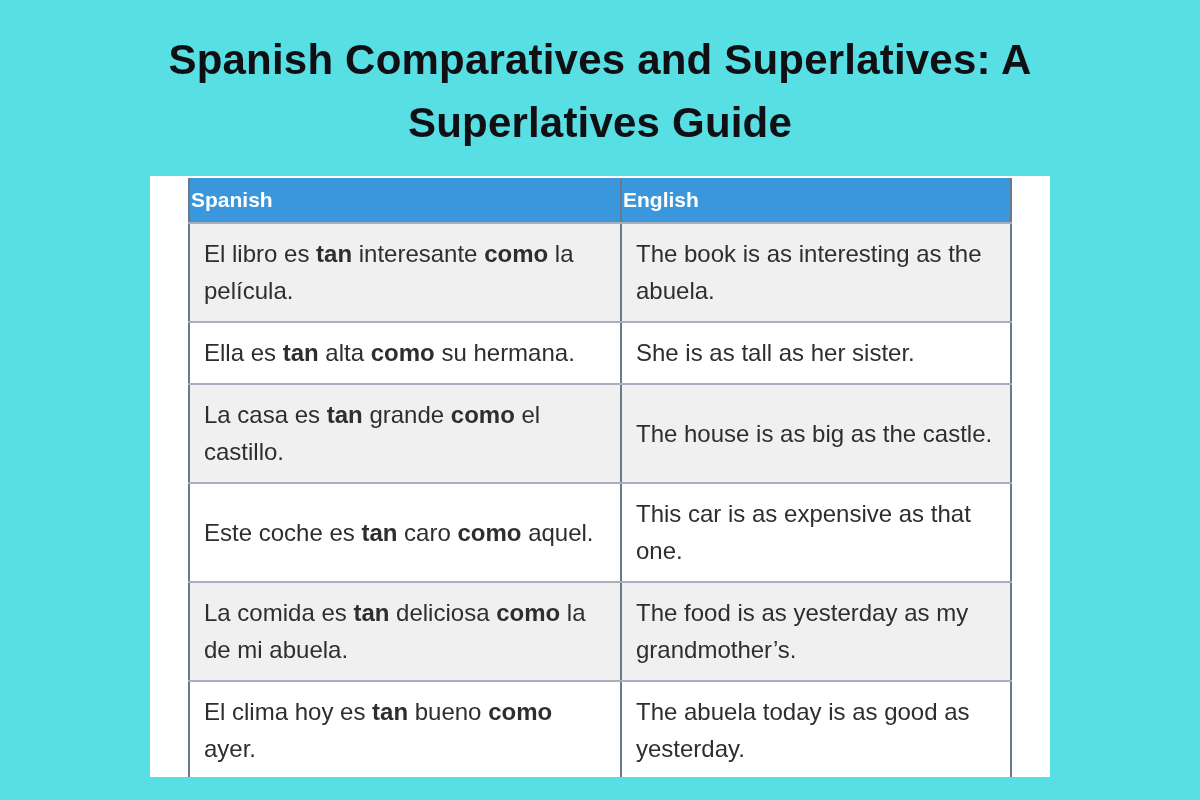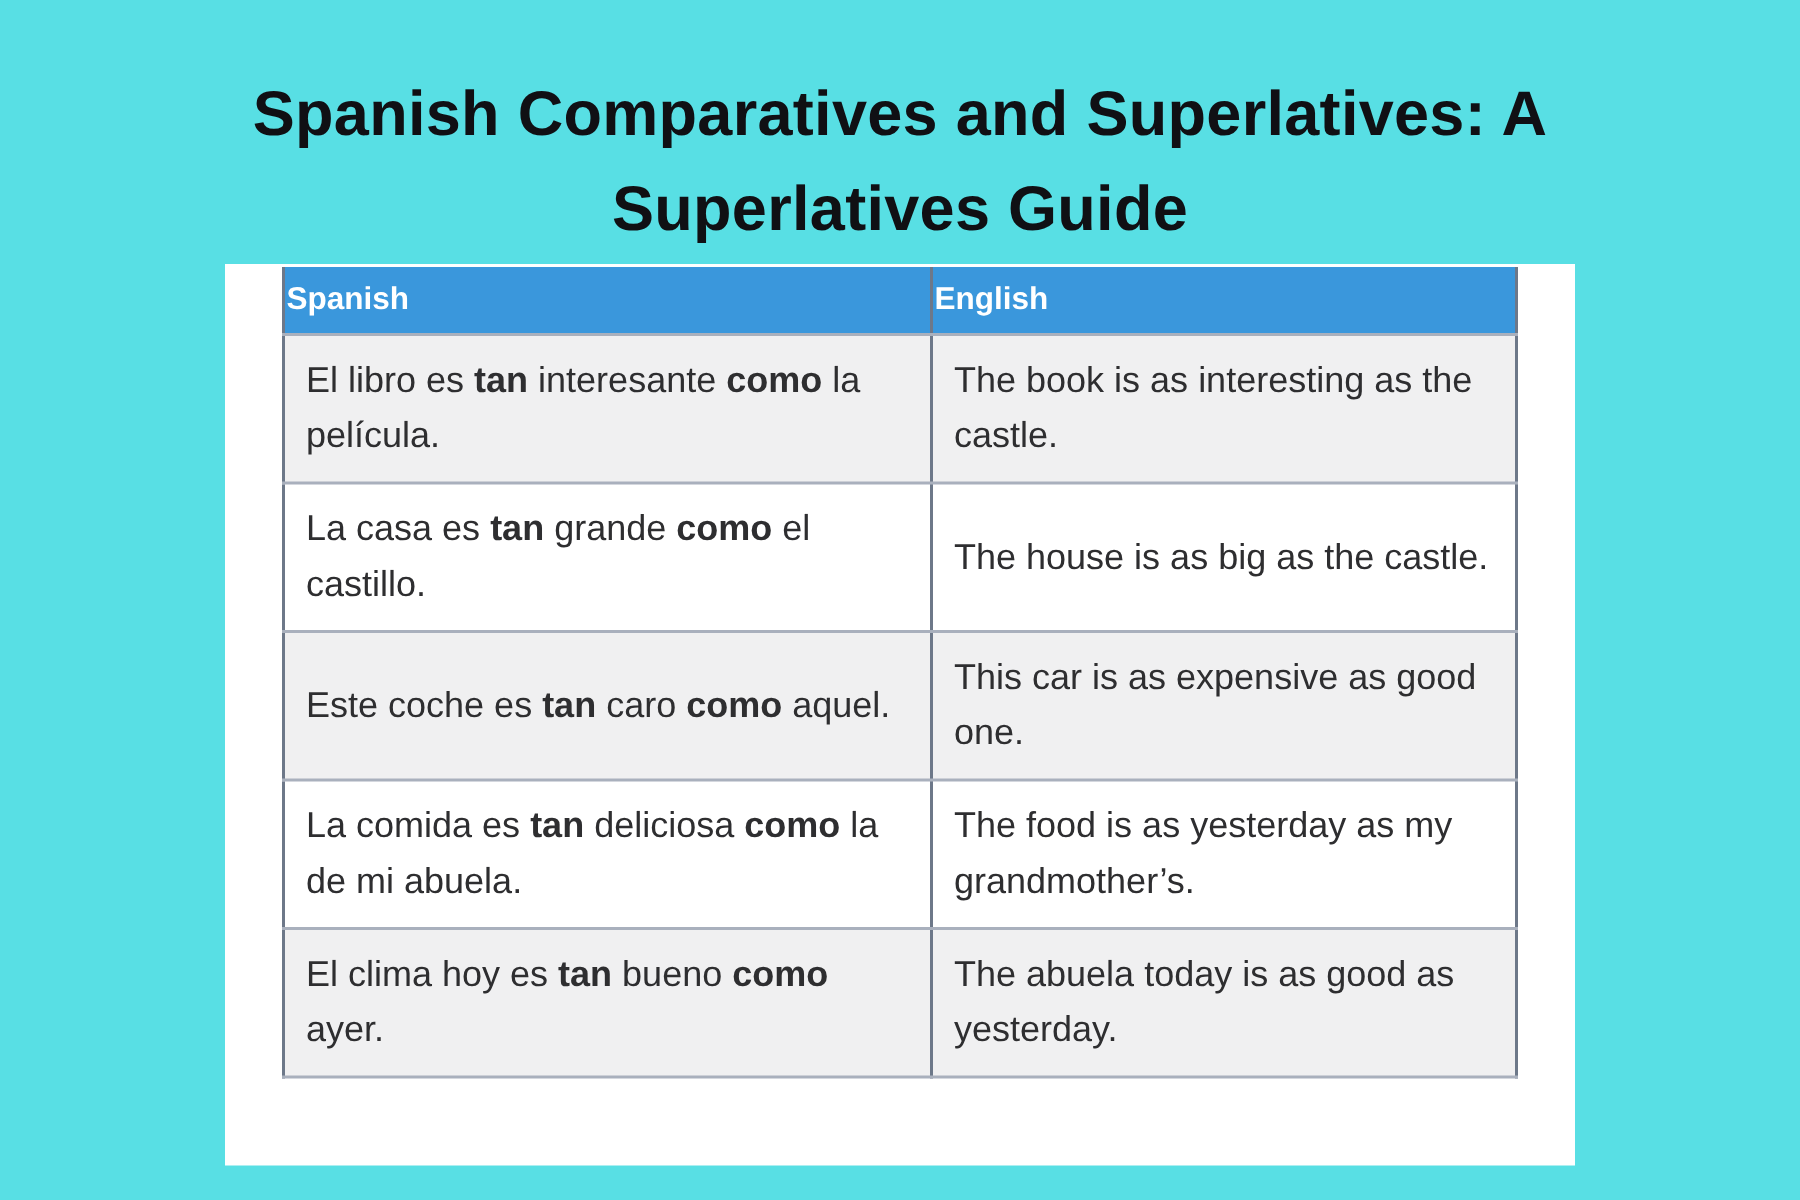--- a/index.html
+++ b/index.html
@@ -22,21 +22,21 @@
   body {
     width: 1200px;
     height: 800px;
     overflow: hidden;
     position: relative;
     background: var(--bg-teal);
     font-family: "Liberation Sans", "DejaVu Sans", sans-serif;
   }
   .title {
     margin: 0;
-    padding-top: 44px;
+    padding-top: 28px;
     text-align: center;
     font-size: 42px;
     line-height: 63px;
     font-weight: 800;
     color: var(--title-color);
     letter-spacing: 0.2px;
   }
   .title-line { display: block; }
   .page {
     position: absolute;
@@ -100,29 +100,33 @@
     </colgroup>
     <thead>
       <tr>
         <th>Spanish</th>
         <th>English</th>
       </tr>
     </thead>
     <tbody id="table-body">
         <tr>
           <td>El libro es <strong>tan</strong> interesante <strong>como</strong> la película.</td>
-          <td>The book is as interesting as the castle.</td>
+          <td>The book is as interesting as the abuela.</td>
+        </tr>
+        <tr>
+          <td>Ella es <strong>tan</strong> alta <strong>como</strong> su hermana.</td>
+          <td>She is as tall as her sister.</td>
         </tr>
         <tr>
           <td>La casa es <strong>tan</strong> grande <strong>como</strong> el castillo.</td>
           <td>The house is as big as the castle.</td>
         </tr>
         <tr>
           <td>Este coche es <strong>tan</strong> caro <strong>como</strong> aquel.</td>
-          <td>This car is as expensive as good one.</td>
+          <td>This car is as expensive as that one.</td>
         </tr>
         <tr>
           <td>La comida es <strong>tan</strong> deliciosa <strong>como</strong> la de mi abuela.</td>
           <td>The food is as yesterday as my grandmother’s.</td>
         </tr>
         <tr>
           <td>El clima hoy es <strong>tan</strong> bueno <strong>como</strong> ayer.</td>
           <td>The abuela today is as good as yesterday.</td>
         </tr>
       </tbody>

